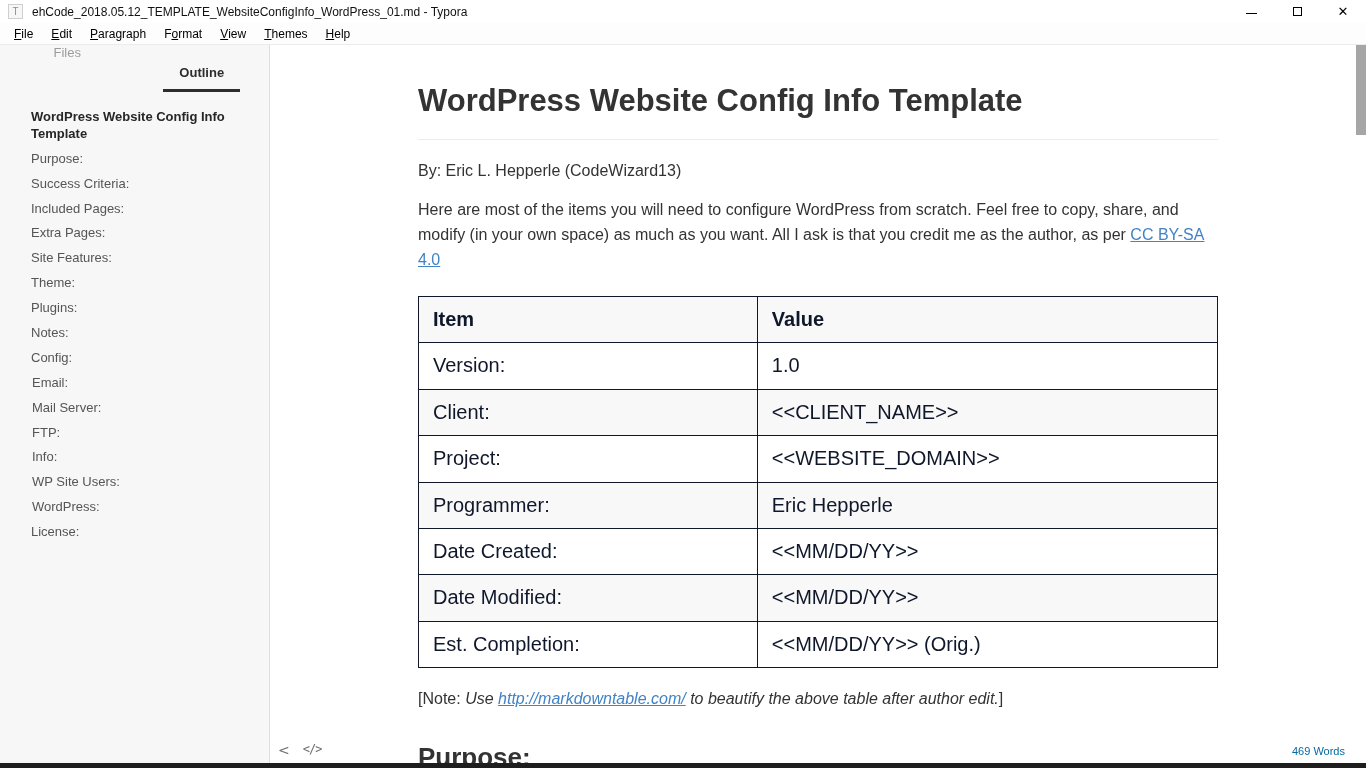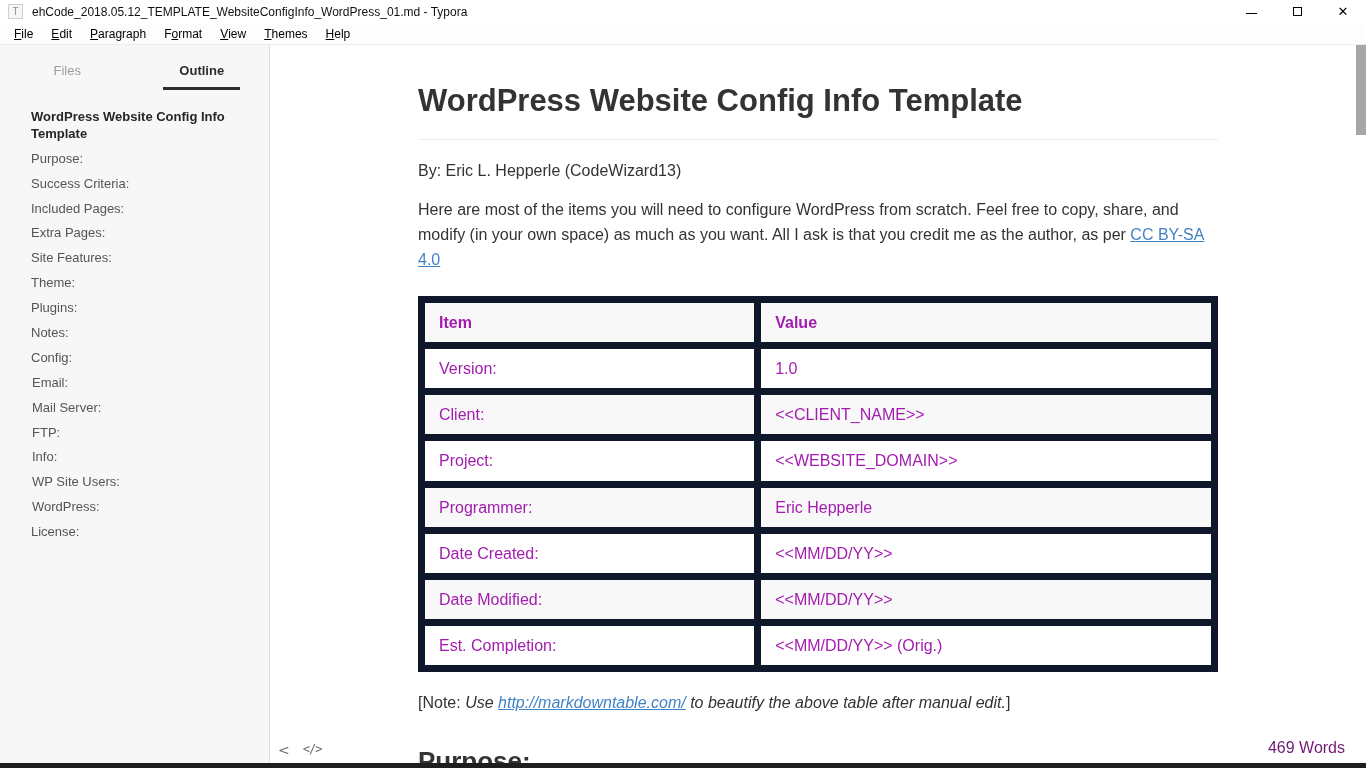--- a/index.html
+++ b/index.html
@@ -22,53 +22,53 @@
 
   
   .menubar { height:22px; display:flex; align-items:stretch; background:#fdfdfd; border-bottom:1px solid #ececec; padding-left:5px; }
   .menu-item { padding:0 9px; display:inline-flex; align-items:center; font-size:12px; color:#000; white-space:pre; }
   .menu-item .mn { text-decoration:underline; }
 
   
   .main { position:absolute; top:45px; left:0; right:0; bottom:5px; display:flex; }
 
   .sidebar { width:270px; flex-shrink:0; background:#f7f7f7; border-right:1px solid #dedede; overflow:hidden; }
-  .tabs { display:flex; height:45px; align-items:flex-end; }
+  .tabs { display:flex; height:45px; align-items:flex-start; }
   .tab { flex:1; display:flex; justify-content:center; font-size:13px; color:#9c9c9c; cursor:default; }
   .tab-inner { padding:0 16px 9px; border-bottom:3px solid transparent; }
   .tab.active .tab-inner { color:#2d2d2d; font-weight:700; border-bottom-color:#2d2d2d;margin-top:20px; }
   .outline { padding-top:15px; }
   .o-item { font-size:13px; color:#555; padding:4px 10px 4px 31px; line-height:1.3; cursor:default; }
   .o-item.lv3 { padding-left:32px; }
   .o-item.doc-title { font-weight:700; color:#262626; padding-right:40px; }
 
   
   .content { flex:1; background:#fff; position:relative; overflow:hidden; }
   .doc { width:800px; margin:0 auto; padding-top:32px; font-size:16px; color:#333; line-height:1.57; }
   .h1 { font-size:31px; font-weight:700; color:#333; padding-bottom:13px; border-bottom:1px solid #ececec; }
   .byline { margin-top:18px; }
   .intro { margin-top:14px; }
   a.link { color:#4183c4; text-decoration:underline; cursor:pointer; }
   .cfg-table { border-collapse:collapse; width:100%; margin-top:24px; }
-  .cfg-table th, .cfg-table td { border:7px solid #0f172a; padding:7px 14px; text-align:left; font-size:16px; color:#a21caf; }
+  .cfg-table th, .cfg-table td { border:1px solid #0f172a; padding:7px 14px; text-align:left; font-size:20px; color:#0f172a; }
   .cfg-table th { font-weight:700; width:42.4%; }
   .cfg-table th + th { width:auto; }
   .cfg-table thead tr { background:#f8f8f8; }
   .cfg-table tbody tr:nth-child(even) { background:#f8f8f8; }
   .note { margin-top:18px; }
   .it { font-style:italic; }
   .h2 { font-size:26px; font-weight:700; color:#333; margin-top:26px; padding-bottom:12px; border-bottom:1px solid #ececec; }
   .body-par { margin-top:16px; }
 
   
   .scroll-thumb { position:absolute; top:0; right:0; width:10px; height:90px; background:#a6a6a6; }
   .footer-icons { position:absolute; left:8px; bottom:5px; display:flex; gap:13px; color:#6f6f6f; }
   .icon-back { font-size:14px; font-family:"DejaVu Sans",sans-serif; cursor:pointer; }
   .icon-code { font-size:12px; font-family:"DejaVu Sans Mono",monospace; letter-spacing:-1px; cursor:pointer; }
-  .word-count { position:absolute; right:21px; bottom:6px; font-size:16px; color:#701a75; cursor:pointer; }
+  .word-count { position:absolute; right:21px; bottom:6px; font-size:11px; color:#0369a1; cursor:pointer; }
   .bottom-strip { position:absolute; left:0; right:0; bottom:0; height:5px; background:#1e1e1e; }
 </style>
 </head>
 <body>
 
 <div class="window">
 
   <div class="titlebar">
     <span class="app-icon">T</span>
     <span class="title-text">ehCode_2018.05.12_TEMPLATE_WebsiteConfigInfo_WordPress_01.md - Typora</span>
@@ -165,21 +165,21 @@
                 <td>Date Modified:</td>
                 <td>&lt;&lt;MM/DD/YY&gt;&gt;</td>
               </tr>
             <tr>
                 <td>Est. Completion:</td>
                 <td>&lt;&lt;MM/DD/YY&gt;&gt; (Orig.)</td>
               </tr>
           </tbody>
         </table>
 
-        <p class="note"><span>[Note: </span><span class="it">Use </span><a class="link it">http://markdowntable.com/</a><span class="it"> to beautify the above table after manual edit.</span><span>]</span></p>
+        <p class="note"><span>[Note: </span><span class="it">Use </span><a class="link it">http://markdowntable.com/</a><span class="it"> to beautify the above table after author edit.</span><span>]</span></p>
 
         <div class="h2">Purpose:</div>
         <p class="body-par"><span>This is the config info needed for setup and administration of</span><br></p>
       </div>
 
       <div class="scroll-thumb"></div>
       <div class="footer-icons">
         <span class="icon-back">&lt;</span>
         <span class="icon-code">&lt;/&gt;</span>
       </div>

